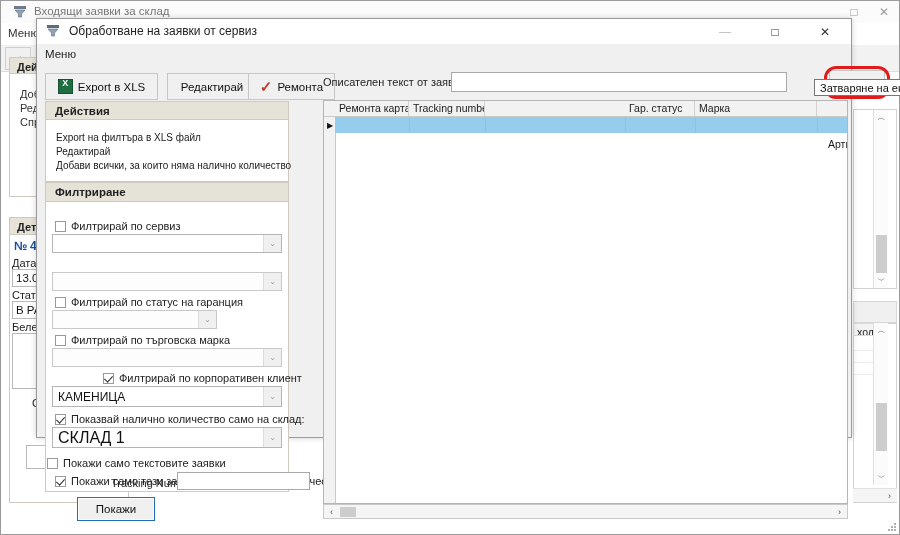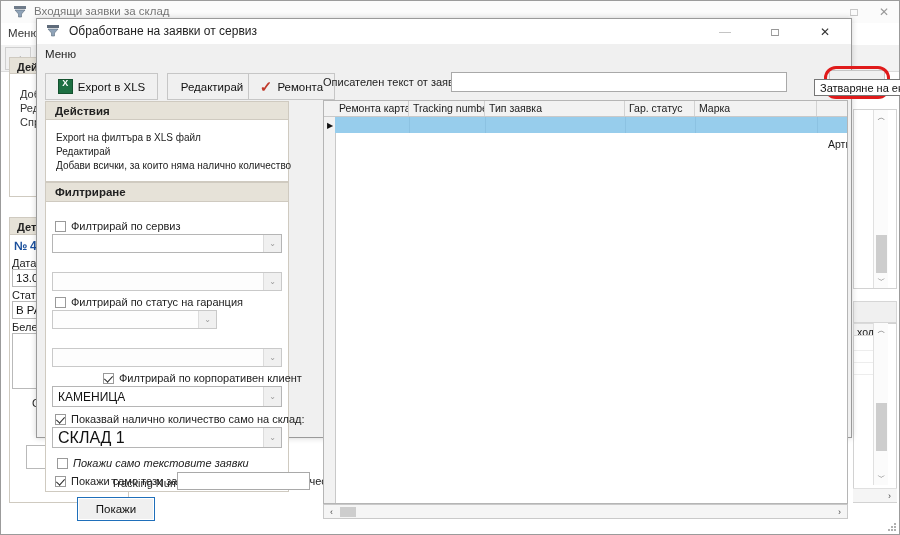--- a/index.html
+++ b/index.html
@@ -241,20 +241,24 @@
 
       <div class="ckrow" style="left:9px;top:94px;">
         <span class="cbox"></span>
         <span>Филтрирай по статус на гаранция</span>
       </div>
       <div class="combo dis" style="left:6px;top:108px;width:165px;height:19px;">
         <span class="val"></span>
         <span class="arrow">⌄</span>
       </div>
 
+      <div class="ckrow" style="left:9px;top:132px;">
+        <span class="cbox"></span>
+        <span>Филтрирай по търговска марка</span>
+      </div>
       <div class="combo dis" style="left:6px;top:146px;width:230px;height:19px;">
         <span class="val"></span>
         <span class="arrow">⌄</span>
       </div>
 
       <div class="ckrow" style="left:9px;top:170px;padding-left:48px;">
         <span class="cbox on"></span>
         <span>Филтрирай по корпоративен клиент</span>
       </div>
       <div class="combo" style="left:6px;top:184px;width:230px;height:21px;">
@@ -264,21 +268,21 @@
 
       <div class="ckrow" style="left:9px;top:211px;">
         <span class="cbox on"></span>
         <span>Показвай налично количество само на склад:</span>
       </div>
       <div class="combo" style="left:6px;top:225px;width:230px;height:21px;">
         <span class="val" style="font-size:16px;">СКЛАД 1</span>
         <span class="arrow">⌄</span>
       </div>
 
-      <div class="ckrow" style="left:11px;top:255px;font-style:italic;">
+      <div class="ckrow" style="left:1px;top:255px;">
         <span class="cbox"></span>
         <span>Покажи само текстовите заявки</span>
       </div>
 
       <div class="ckrow" style="left:9px;top:273px;">
         <span class="cbox on"></span>
         <span>Покажи само тези за които няма налично количество</span>
       </div>
     </div>
 
@@ -291,21 +295,20 @@
     <div class="txtinput" style="left:414px;top:53px;width:336px;height:20px;"></div>
 
     <div class="exitbtn" style="left:792px;top:51px;width:56px;height:25px;">Изход</div>
     <div class="redring" style="left:787px;top:47px;width:66px;height:33px;"></div>
 
     <div class="grid" style="left:286px;top:81px;width:525px;height:404px;">
       <div class="rowhdr-col"></div>
       <div class="gridhdr">
         <div class="gcell" style="left:11px;width:74px;">Ремонта карта №</div>
         <div class="gcell" style="left:85px;width:76px;">Tracking number</div>
-        <div class="gcell" style="left:161px;width:140px;">Тип заявка</div>
         <div class="gcell" style="left:301px;width:70px;">Гар. статус</div>
         <div class="gcell" style="left:371px;width:122px;">Марка</div>
         <div class="gcell" style="left:500px;width:32px;border-right:none;margin-top:36px;">Артик</div>
       </div>
       <div class="rowmark" style="top:16px;">▶</div>
       <div class="selrow" style="top:16px;left:11px;width:514px;">
         <span class="cellsep" style="left:74px;"></span>
         <span class="cellsep" style="left:150px;"></span>
         <span class="cellsep" style="left:290px;"></span>
         <span class="cellsep" style="left:360px;"></span>

